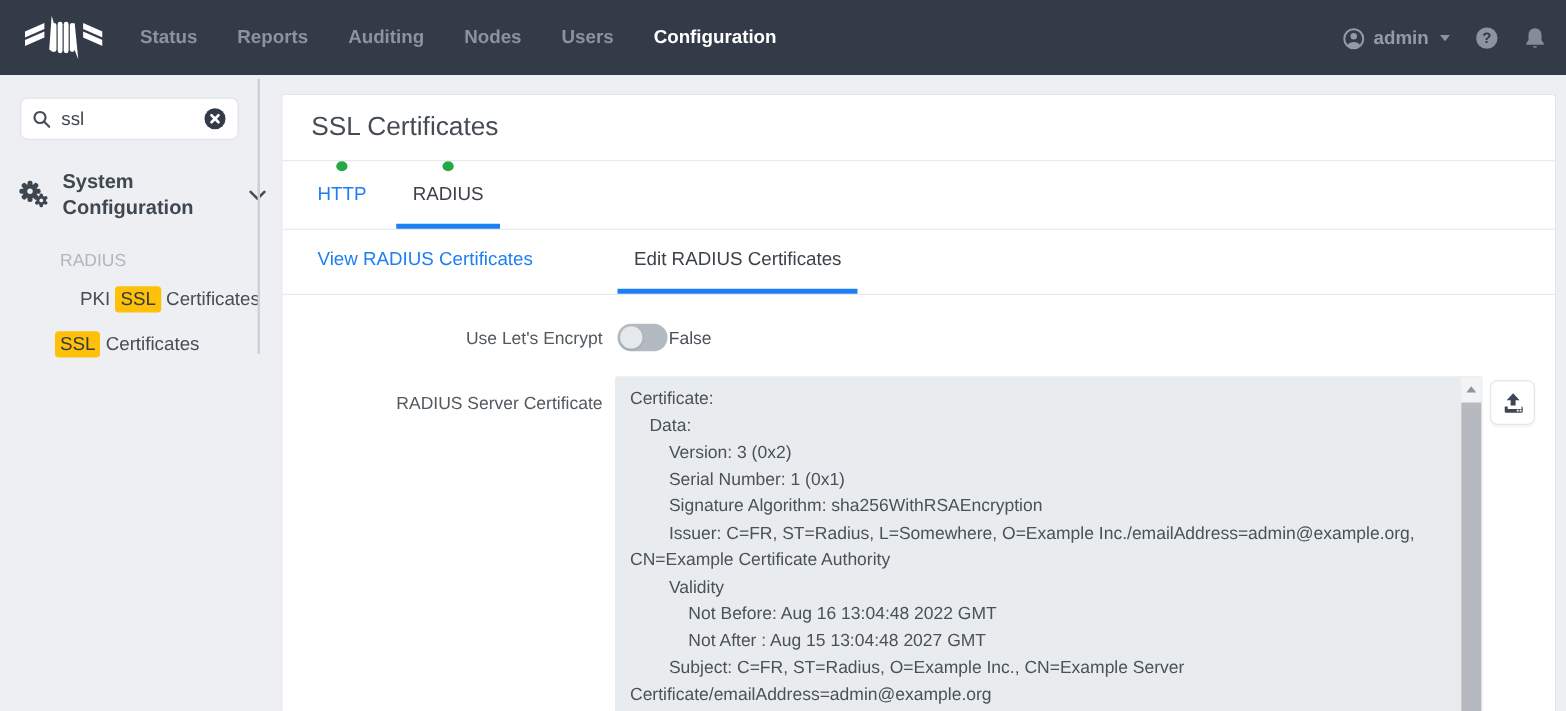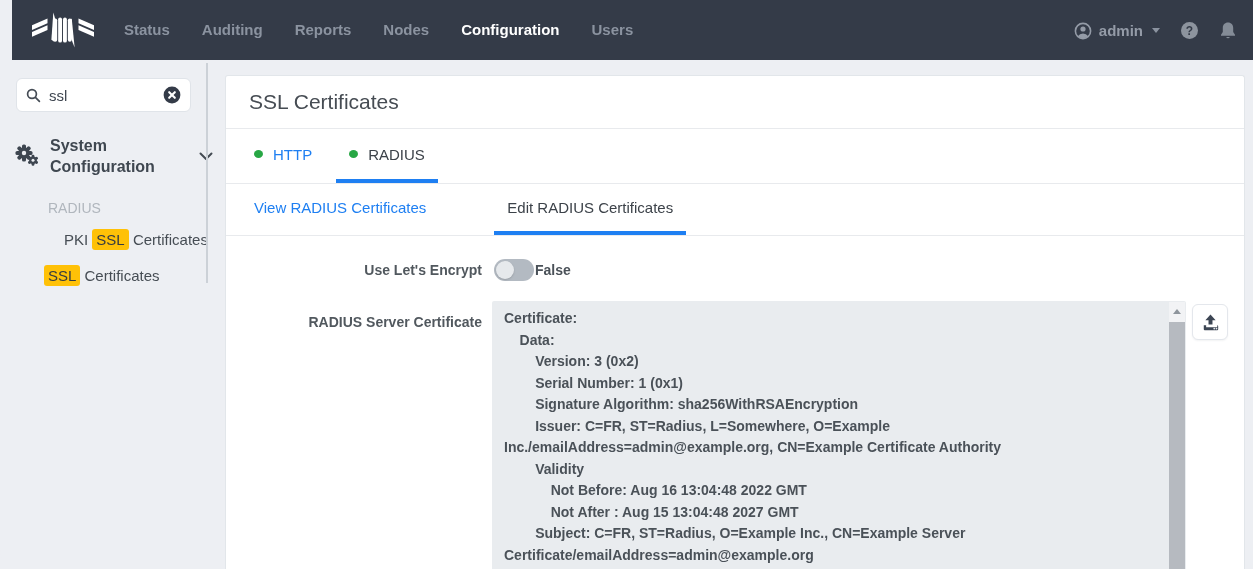--- a/index.html
+++ b/index.html
@@ -6,21 +6,21 @@
   html,body { width:1253px; height:569px; overflow:hidden; }
   body {
     font-family:"Liberation Sans", sans-serif;
     background:#edeff3;
     position:relative;
     color:#495057;
   }
 
   
   .navbar {
-    position:absolute; top:0; left:12px; right:0; height:60px;
+    position:absolute; top:0; left:0; right:0; height:60px;
     background:#343b48;
     display:flex; align-items:center;
   }
   .brand { margin-left:20px; display:flex; align-items:center; cursor:pointer; }
   .nav-links { display:flex; margin-left:14px; }
   .nav-link {
     padding:0 16px; font-size:15px; font-weight:600;
     color:#8b93a0; text-decoration:none; line-height:60px; cursor:pointer;
   }
   .nav-link.active { color:#ffffff; }
@@ -70,36 +70,36 @@
     position:absolute; top:75px; left:225px; width:1020px; bottom:0;
     background:#ffffff; border:1px solid #e2e6ea; border-bottom:none;
     border-radius:3px 3px 0 0; overflow:hidden;
   }
   .card-header { padding:14px 23px; border-bottom:1px solid #e8eaed; }
   .page-title { font-size:21px; font-weight:400; color:#464c53; }
 
   .tabs { height:55px; display:flex; padding-left:15px; border-bottom:1px solid #e8eaed; }
   .tab {
     display:flex; align-items:center; gap:10px; padding:0 13px; margin-right:11px;
-    font-size:15px; cursor:pointer; border-bottom:4px solid transparent;
+    font-size:15px; cursor:pointer; border-bottom:4px solid transparent;flex-direction:column;
   }
   .tab .dot { width:9px; height:8px; border-radius:50%; background:#28a745; }
   .tab-label-link { color:#1e7ff2; }
   .tab.active { border-bottom-color:#1e7ff2; }
   .tab.active .tab-label { color:#3c4249; }
 
   .subtabs { height:52px; display:flex; padding-left:15px; border-bottom:1px solid #e8eaed;gap:44px; }
   .subtab {
     display:flex; align-items:center; padding:0 13px; margin-right:11px;
     font-size:15px; cursor:pointer; border-bottom:4px solid transparent; color:#1e7ff2;
   }
   .subtab.active { border-bottom-color:#1e7ff2; color:#3c4249; }
 
   .form { padding-top:18px; }
-  .form-row { display:flex;font-weight:bold; }
+  .form-row { display:flex; }
   .label-col {
     width:256px; flex:0 0 256px; text-align:right; font-size:14px; color:#51585e;
   }
   .row-encrypt { align-items:center; height:32px; }
   .row-encrypt .toggle { margin-left:12px; }
   .toggle {
     width:40px; height:22px; border-radius:11px; background:#b3bac2;
     position:relative; cursor:pointer;
   }
   .toggle .knob {
@@ -154,25 +154,25 @@
         <polygon points="41,8 44,38 40,28 39,10"></polygon>
         <rect x="22" y="8" width="4" height="24" rx="2"></rect>
         <rect x="27" y="7" width="4" height="26" rx="2"></rect>
         <rect x="32" y="7" width="4" height="26" rx="2"></rect>
         <rect x="37" y="8" width="4" height="24" rx="2"></rect>
       </g>
     </svg>
   </div>
   <nav class="nav-links">
     <a class="nav-link">Status</a>
+    <a class="nav-link">Reports</a>
     <a class="nav-link">Auditing</a>
-    <a class="nav-link">Reports</a>
     <a class="nav-link">Nodes</a>
+    <a class="nav-link">Users</a>
     <a class="nav-link active">Configuration</a>
-    <a class="nav-link">Users</a>
   </nav>
   <div class="nav-right">
     <div class="user-menu">
       <svg width="18" height="18" viewBox="0 0 18 18">
         <circle cx="9" cy="9" r="7.6" fill="none" stroke="#949ba7" stroke-width="1.6"></circle>
         <circle cx="9" cy="7" r="2.6" fill="#949ba7"></circle>
         <path d="M3.8 14.2 a6.4 6.4 0 0 1 10.4 0 a7.6 7.6 0 0 1 -10.4 0 Z" fill="#949ba7"></path>
       </svg>
       <span class="user-label">admin</span>
       <span class="caret"></span>

